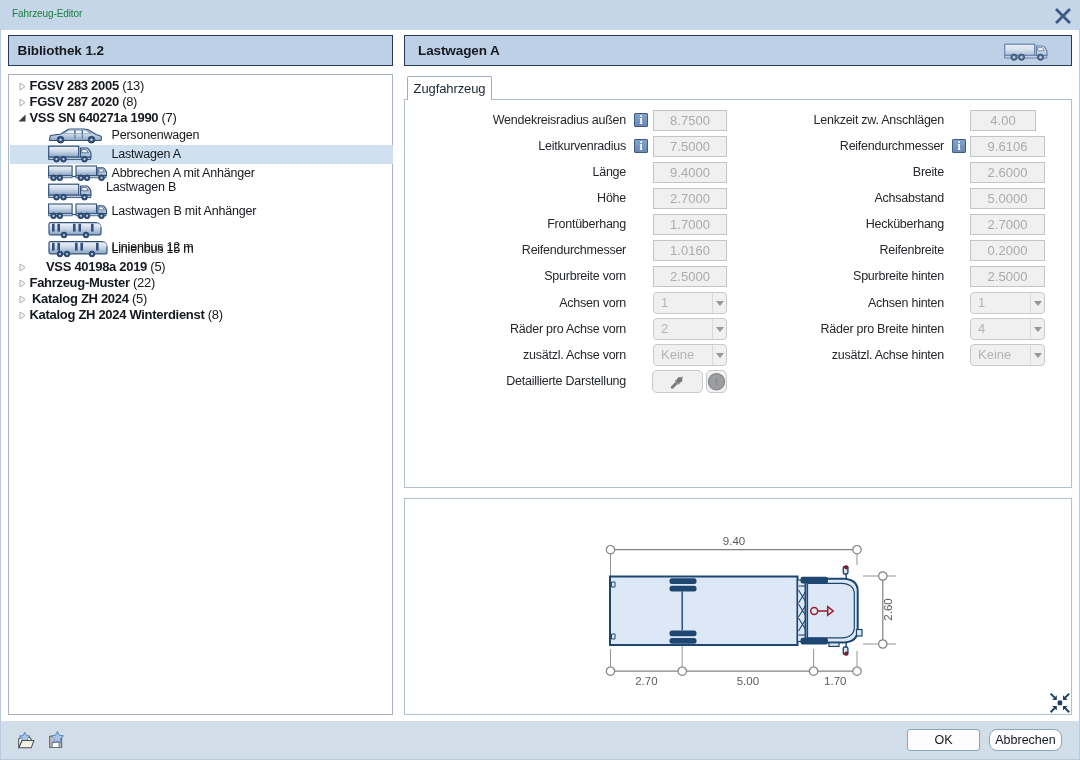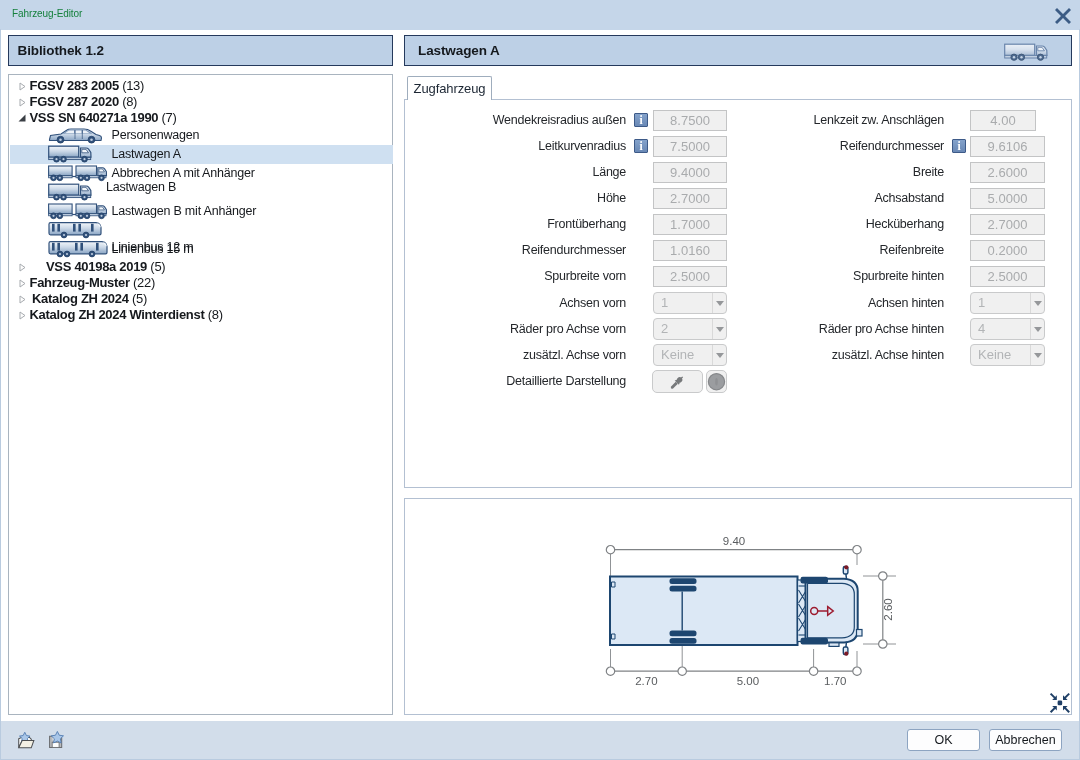--- a/index.html
+++ b/index.html
@@ -12,21 +12,21 @@
 .hdr { height:31px; background:#bdd0e6; border:1px solid #25395c; color:#15191e; font-weight:bold; font-size:13.5px; line-height:29px; letter-spacing:-0.1px; }
 .hdrL { left:8px; top:35px; width:385px; padding-left:8.5px; }
 .hdrR { left:404px; top:35px; width:668px; padding-left:13px; }
 .treepanel { left:8px; top:74px; width:385px; height:641px; background:#fff; border:1px solid #a9b4bf; }
 .tab { left:407px; top:76px; width:85px; height:24px; background:#fff; border:1px solid #9fadbd; border-bottom:none; border-radius:2px 2px 0 0; font-size:13px; color:#1c2633; text-align:center; line-height:23px; letter-spacing:-0.1px; z-index:3; }
 .formpanel { left:404px; top:99px; width:668px; height:389px; background:#fff; border:1px solid #b3c0d2; }
 .diagpanel { left:404px; top:498px; width:668px; height:217px; background:#fff; border:1px solid #b3c0d2; }
 .bottombar { left:0; top:721px; width:1080px; height:39px; background:#d2ddea; }
 .btn { top:729px; height:22px; background:#fdfdfe; border:1px solid #8da4c1; border-radius:3px; font-size:12.5px; color:#15191e; text-align:center; line-height:20px; }
 .btnok { left:907px; width:73px; }
-.btnab { left:989px; width:73px; }
+.btnab { left:989px; width:73px;border-radius:8px; }
 
 .trow { position:absolute; left:1px; width:383px; }
 .sel { background:#cfe0f1; }
 .tl { font-weight:bold; font-size:13px; color:#16191d; letter-spacing:-0.3px; }
 .tl .cnt { font-weight:normal; }
 .tc { font-size:12.5px; color:#16191d; letter-spacing:-0.2px; }
 .tri { position:absolute; }
 
 .flabel { position:absolute; font-size:12.5px; color:#24272b; text-align:right; letter-spacing:-0.25px; white-space:nowrap; }
 .finput { position:absolute; height:21px; background:#f0f0f0; border:1px solid #c3c4c5; color:#a9abad; font-size:13px; text-align:center; line-height:19px; }
@@ -281,21 +281,21 @@
 </div>
 
 <div class="flabel" style="left:718px;top:110px;width:226px;line-height:21px">Lenkzeit zw. Anschlägen</div>
 <div class="flabel" style="left:718px;top:136px;width:226px;line-height:21px">Reifendurchmesser</div>
 <div class="flabel" style="left:718px;top:162px;width:226px;line-height:21px">Breite</div>
 <div class="flabel" style="left:718px;top:188px;width:226px;line-height:21px">Achsabstand</div>
 <div class="flabel" style="left:718px;top:214px;width:226px;line-height:21px">Hecküberhang</div>
 <div class="flabel" style="left:718px;top:240px;width:226px;line-height:21px">Reifenbreite</div>
 <div class="flabel" style="left:718px;top:266px;width:226px;line-height:21px">Spurbreite hinten</div>
 <div class="flabel" style="left:718px;top:292px;width:226px;line-height:22px">Achsen hinten</div>
-<div class="flabel" style="left:718px;top:318px;width:226px;line-height:22px">Räder pro Achse hinten</div>
+<div class="flabel" style="left:718px;top:318px;width:226px;line-height:22px">Räder pro Breite hinten</div>
 <div class="flabel" style="left:718px;top:344px;width:226px;line-height:22px">zusätzl. Achse hinten</div>
 
 <div class="iicon" style="left:952px;top:139px">i</div>
 
 <div class="finput" style="left:970px;top:110px;width:66px">4.00</div>
 <div class="finput" style="left:970px;top:136px;width:75px">9.6106</div>
 <div class="finput" style="left:970px;top:162px;width:75px">2.6000</div>
 <div class="finput" style="left:970px;top:188px;width:75px">5.0000</div>
 <div class="finput" style="left:970px;top:214px;width:75px">2.7000</div>
 <div class="finput" style="left:970px;top:240px;width:75px">0.2000</div>

